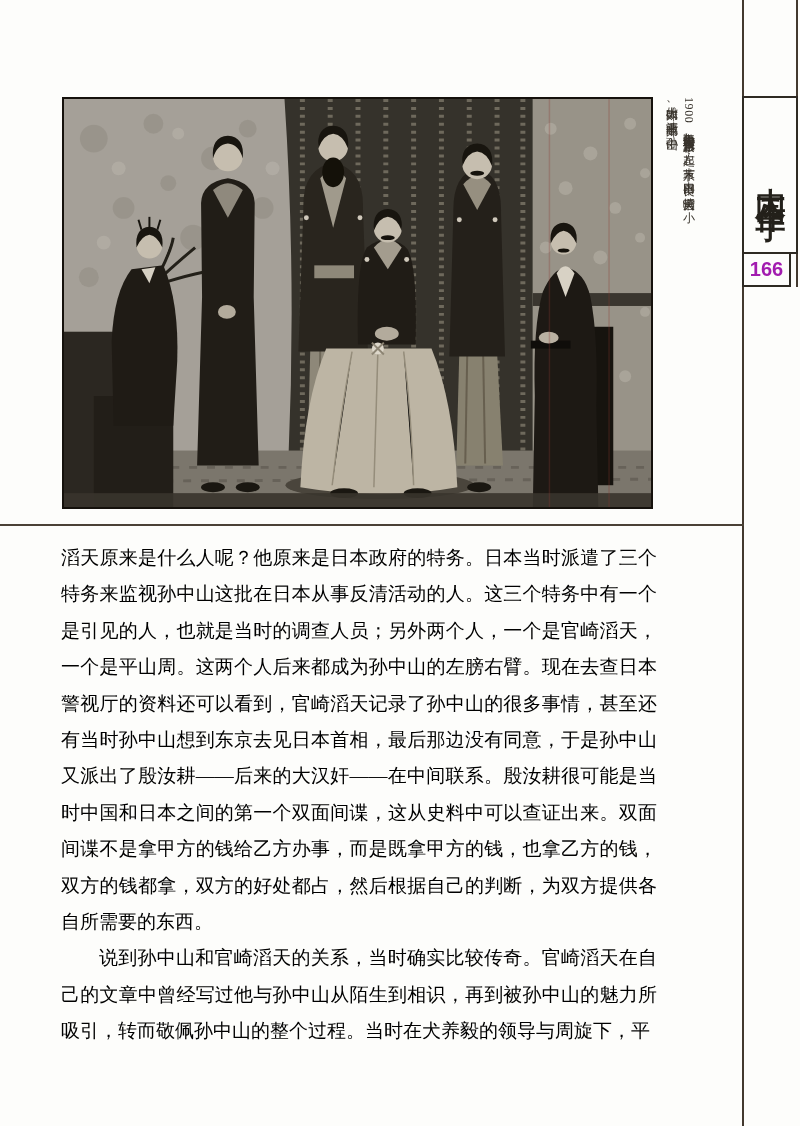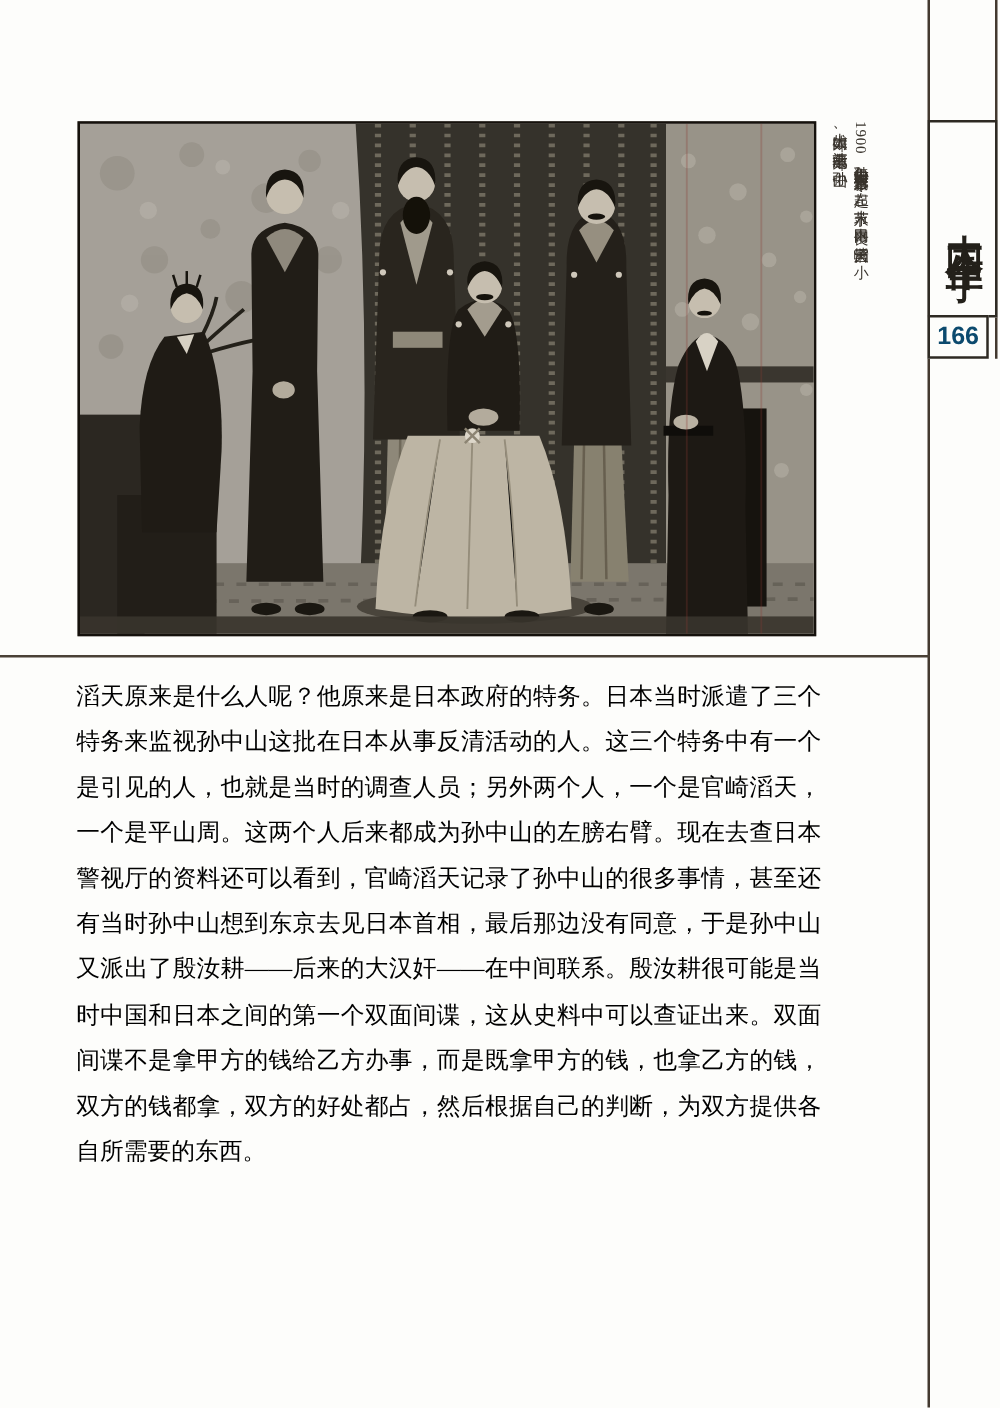--- a/index.html
+++ b/index.html
@@ -35,21 +35,21 @@
     writing-mode:vertical-rl;text-orientation:upright;
     font-size:30px;font-weight:bold;letter-spacing:8px;
     padding-top:8px;color:#23201a;
     font-family:"Liberation Serif","DejaVu Serif",serif;
   }
   .page-box{
     position:absolute;left:742px;top:252px;width:49px;height:35px;
     border:2px solid #2e2a23;box-sizing:border-box;background:#fdfdfb;
     display:flex;align-items:center;justify-content:center;
     font-family:"Liberation Sans","DejaVu Sans",sans-serif;
-    font-size:20px;font-weight:bold;color:#0c4a6e;
+    font-size:20px;font-weight:bold;color:#a21caf;
   }
   
   .divider{position:absolute;left:0;top:524px;width:744px;height:2px;background:#4a4136;}
   .body-text{
     position:absolute;left:61px;top:540px;width:596px;
     font-size:19px;line-height:36.4px;
     text-align:justify;text-justify:inter-ideograph;
     color:#000000;
   }
   .body-text p{margin:0;padding:0;}
@@ -240,15 +240,16 @@
     <span class="vtitle">大国作手</span>
   </div>
   <div class="page-box">
     <span>166</span>
   </div>
 
   <div class="divider"></div>
 
   <div class="body-text">
     <p>滔天原来是什么人呢？他原来是日本政府的特务。日本当时派遣了三个特务来监视孙中山这批在日本从事反清活动的人。这三个特务中有一个是引见的人，也就是当时的调查人员；另外两个人，一个是官崎滔天，一个是平山周。这两个人后来都成为孙中山的左膀右臂。现在去查日本警视厅的资料还可以看到，官崎滔天记录了孙中山的很多事情，甚至还有当时孙中山想到东京去见日本首相，最后那边没有同意，于是孙中山又派出了殷汝耕——后来的大汉奸——在中间联系。殷汝耕很可能是当时中国和日本之间的第一个双面间谍，这从史料中可以查证出来。双面间谍不是拿甲方的钱给乙方办事，而是既拿甲方的钱，也拿乙方的钱，双方的钱都拿，双方的好处都占，然后根据自己的判断，为双方提供各自所需要的东西。</p>
+    <p class="indent">说到孙中山和官崎滔天的关系，当时确实比较传奇。官崎滔天在自己的文章中曾经写过他与孙中山从陌生到相识，再到被孙中山的魅力所吸引，转而敬佩孙中山的整个过程。当时在犬养毅的领导与周旋下，平</p>
   </div>
 
 </div>
 
 </body></html>

